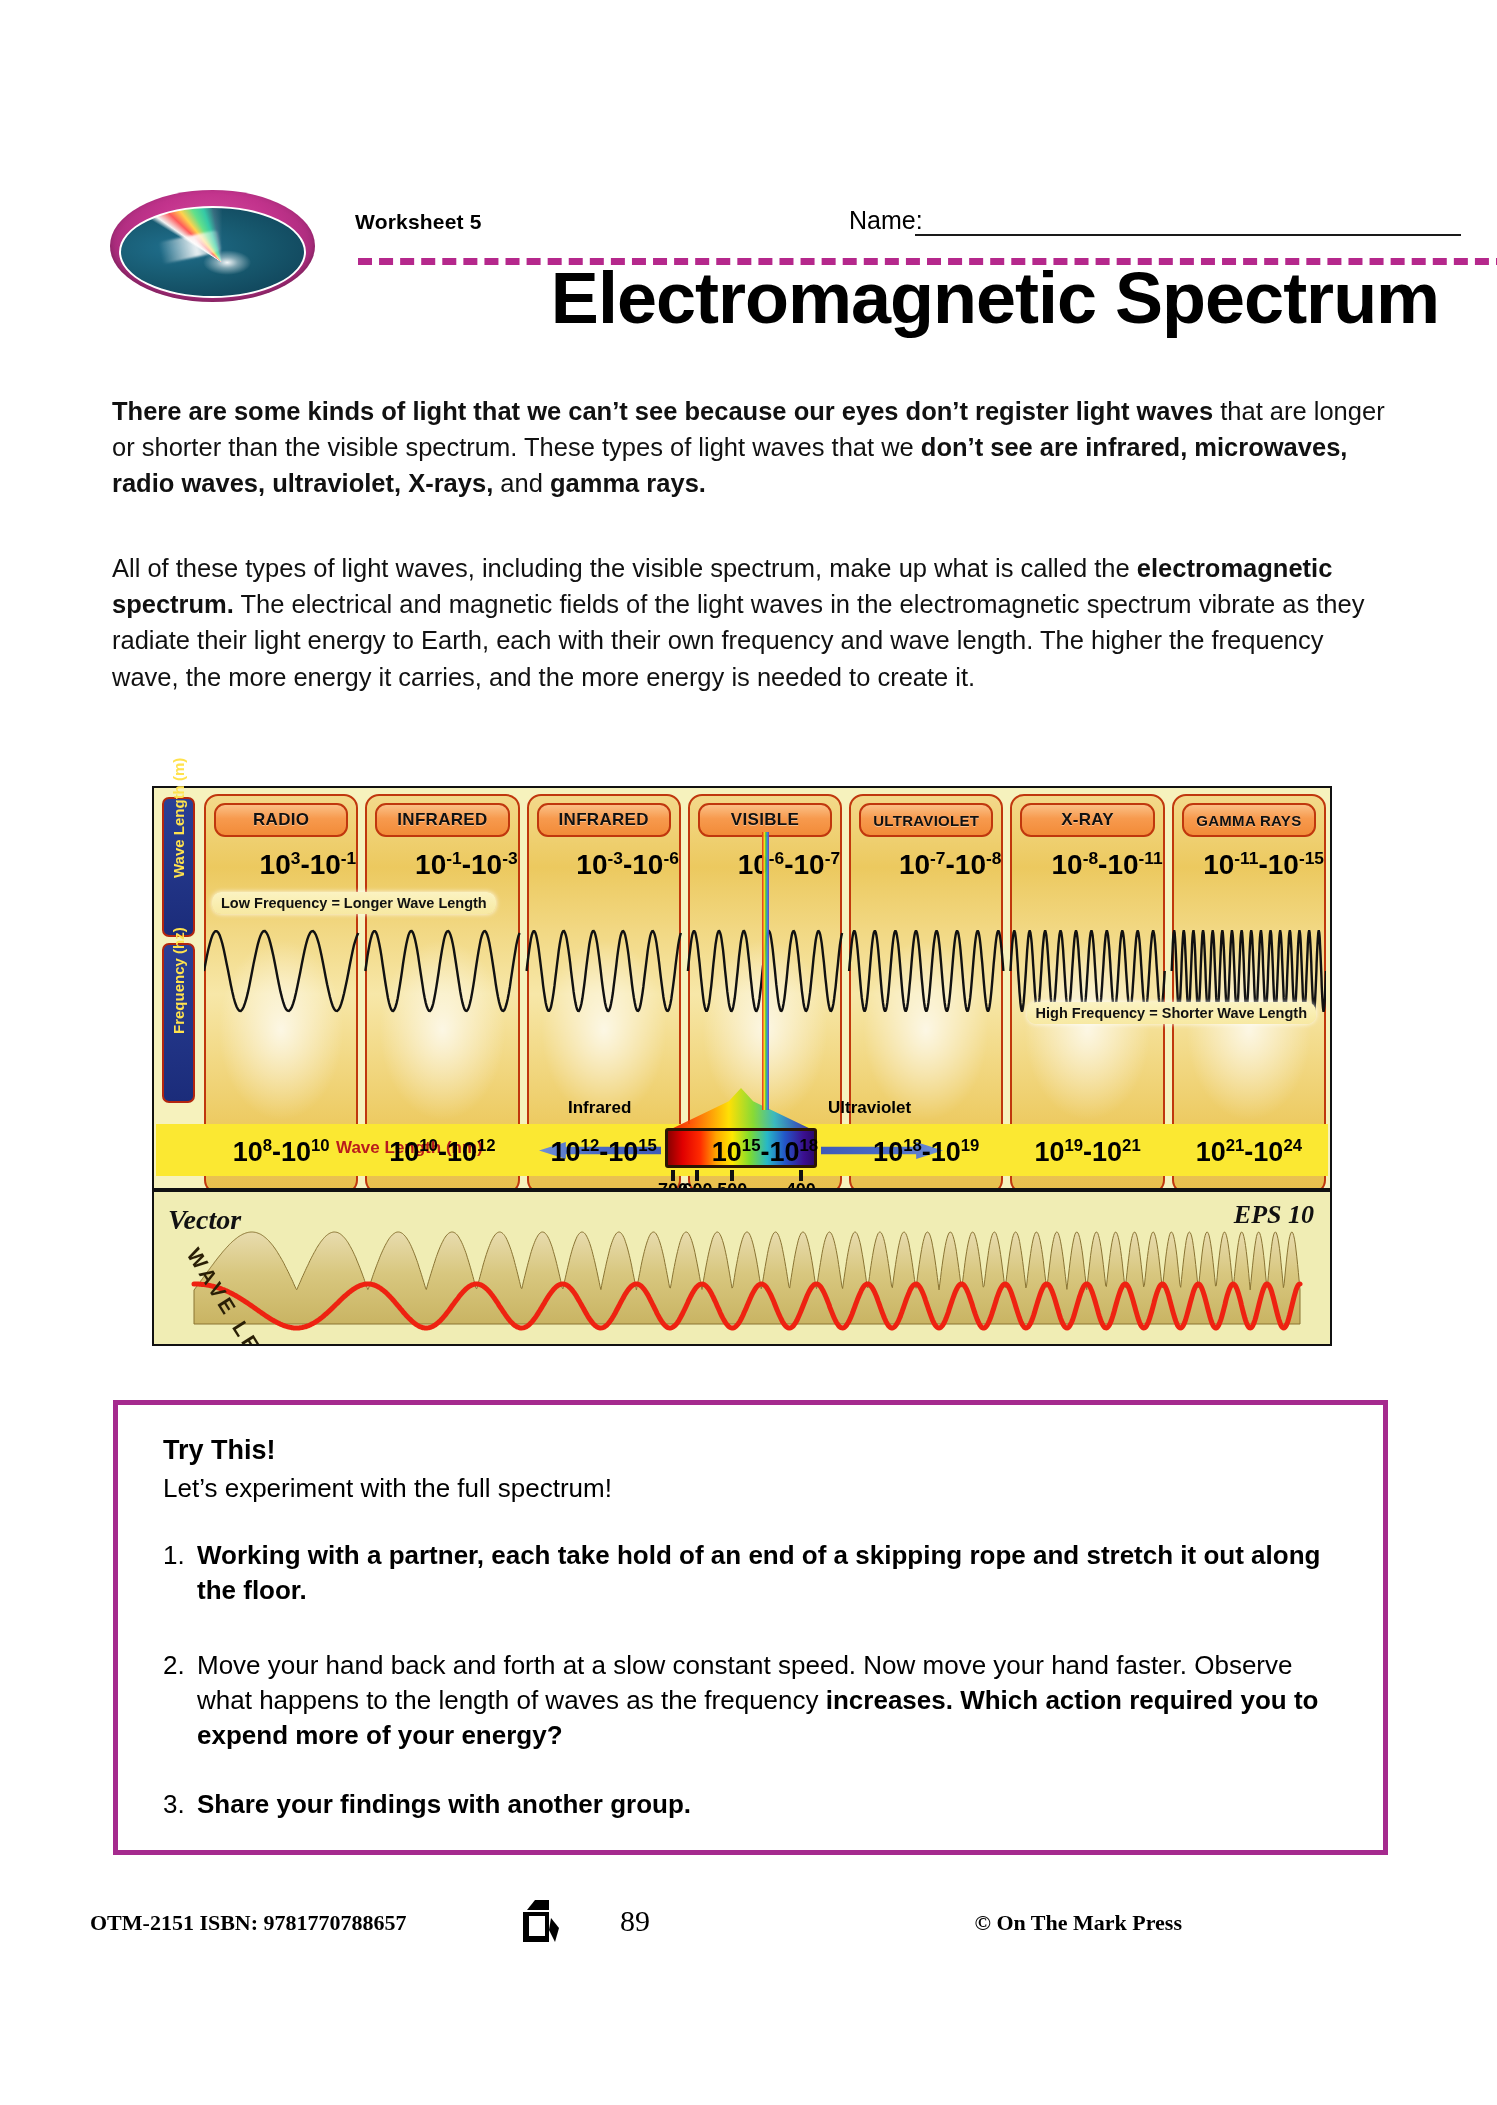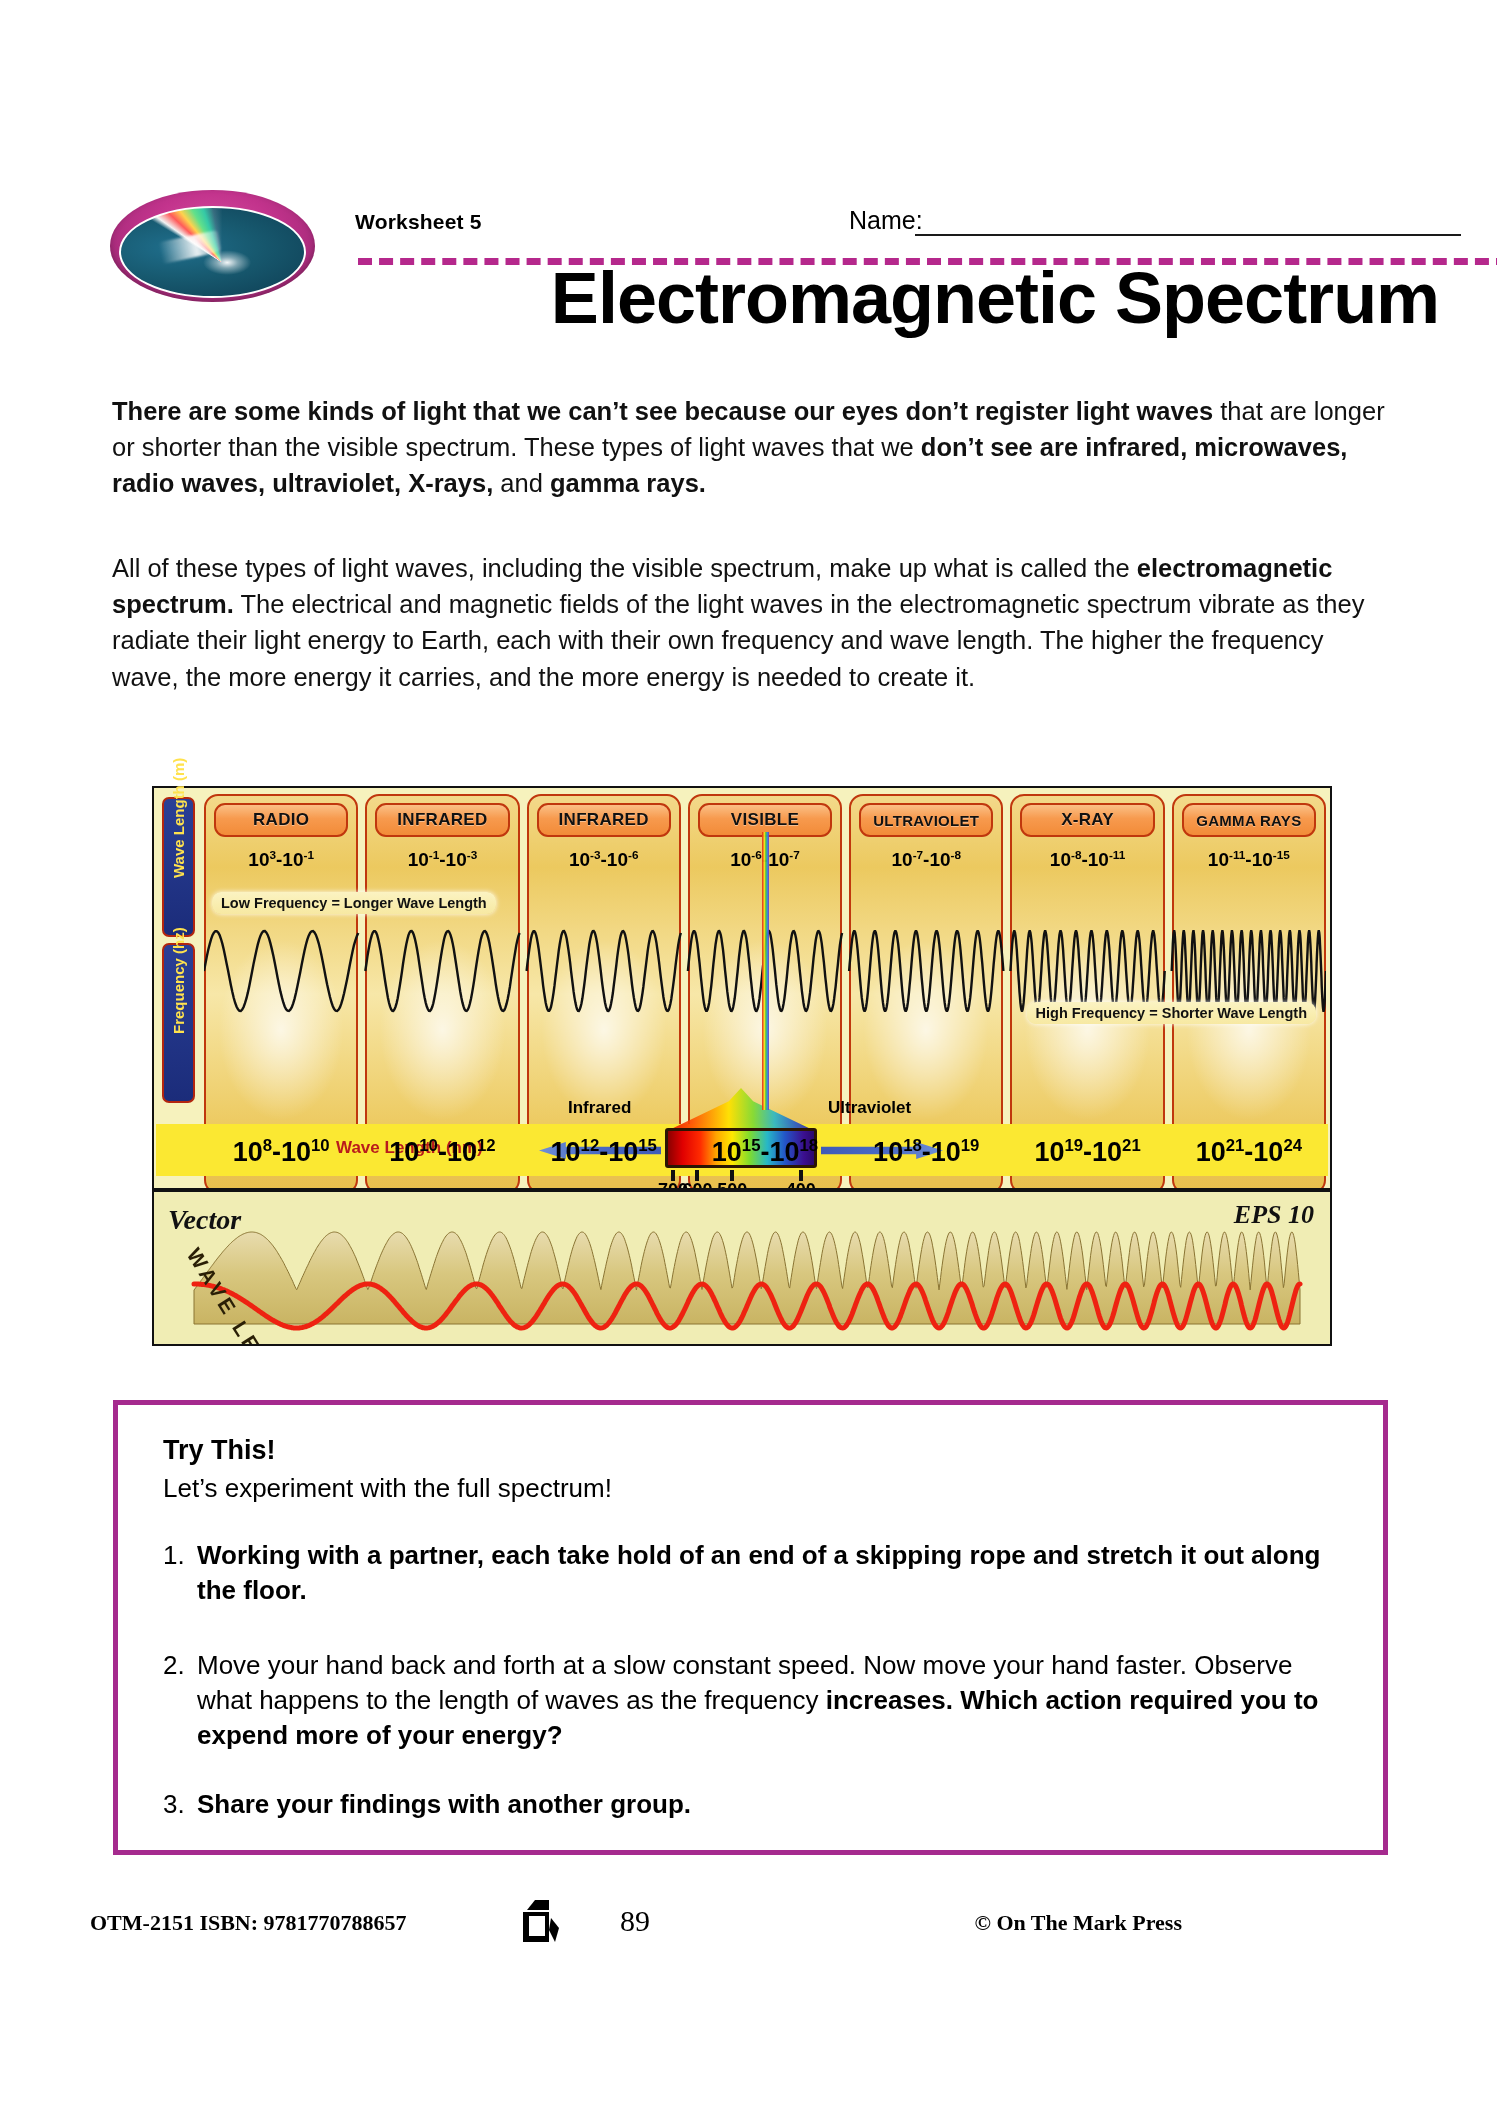--- a/index.html
+++ b/index.html
@@ -228,22 +228,22 @@
     justify-content: center;
     box-sizing: border-box;
     z-index: 4;
     text-shadow: 0 1px 0 rgba(255,255,255,0.4);
   }
   .band-pill.small { font-size: 15px; }
   .band-wl {
     position: absolute;
     left: 0; right: 0;
     top: 52px;
-    text-align: center;
-    font-size: 19px;
+    text-align: right;
+    font-size: 28px;
     font-weight: 800;
     z-index: 4;
   }
   .band-fq {
     position: absolute;
     left: 0; right: 0;
     bottom: 24px;
     text-align: center;
     font-size: 27px;
     font-weight: 800;

